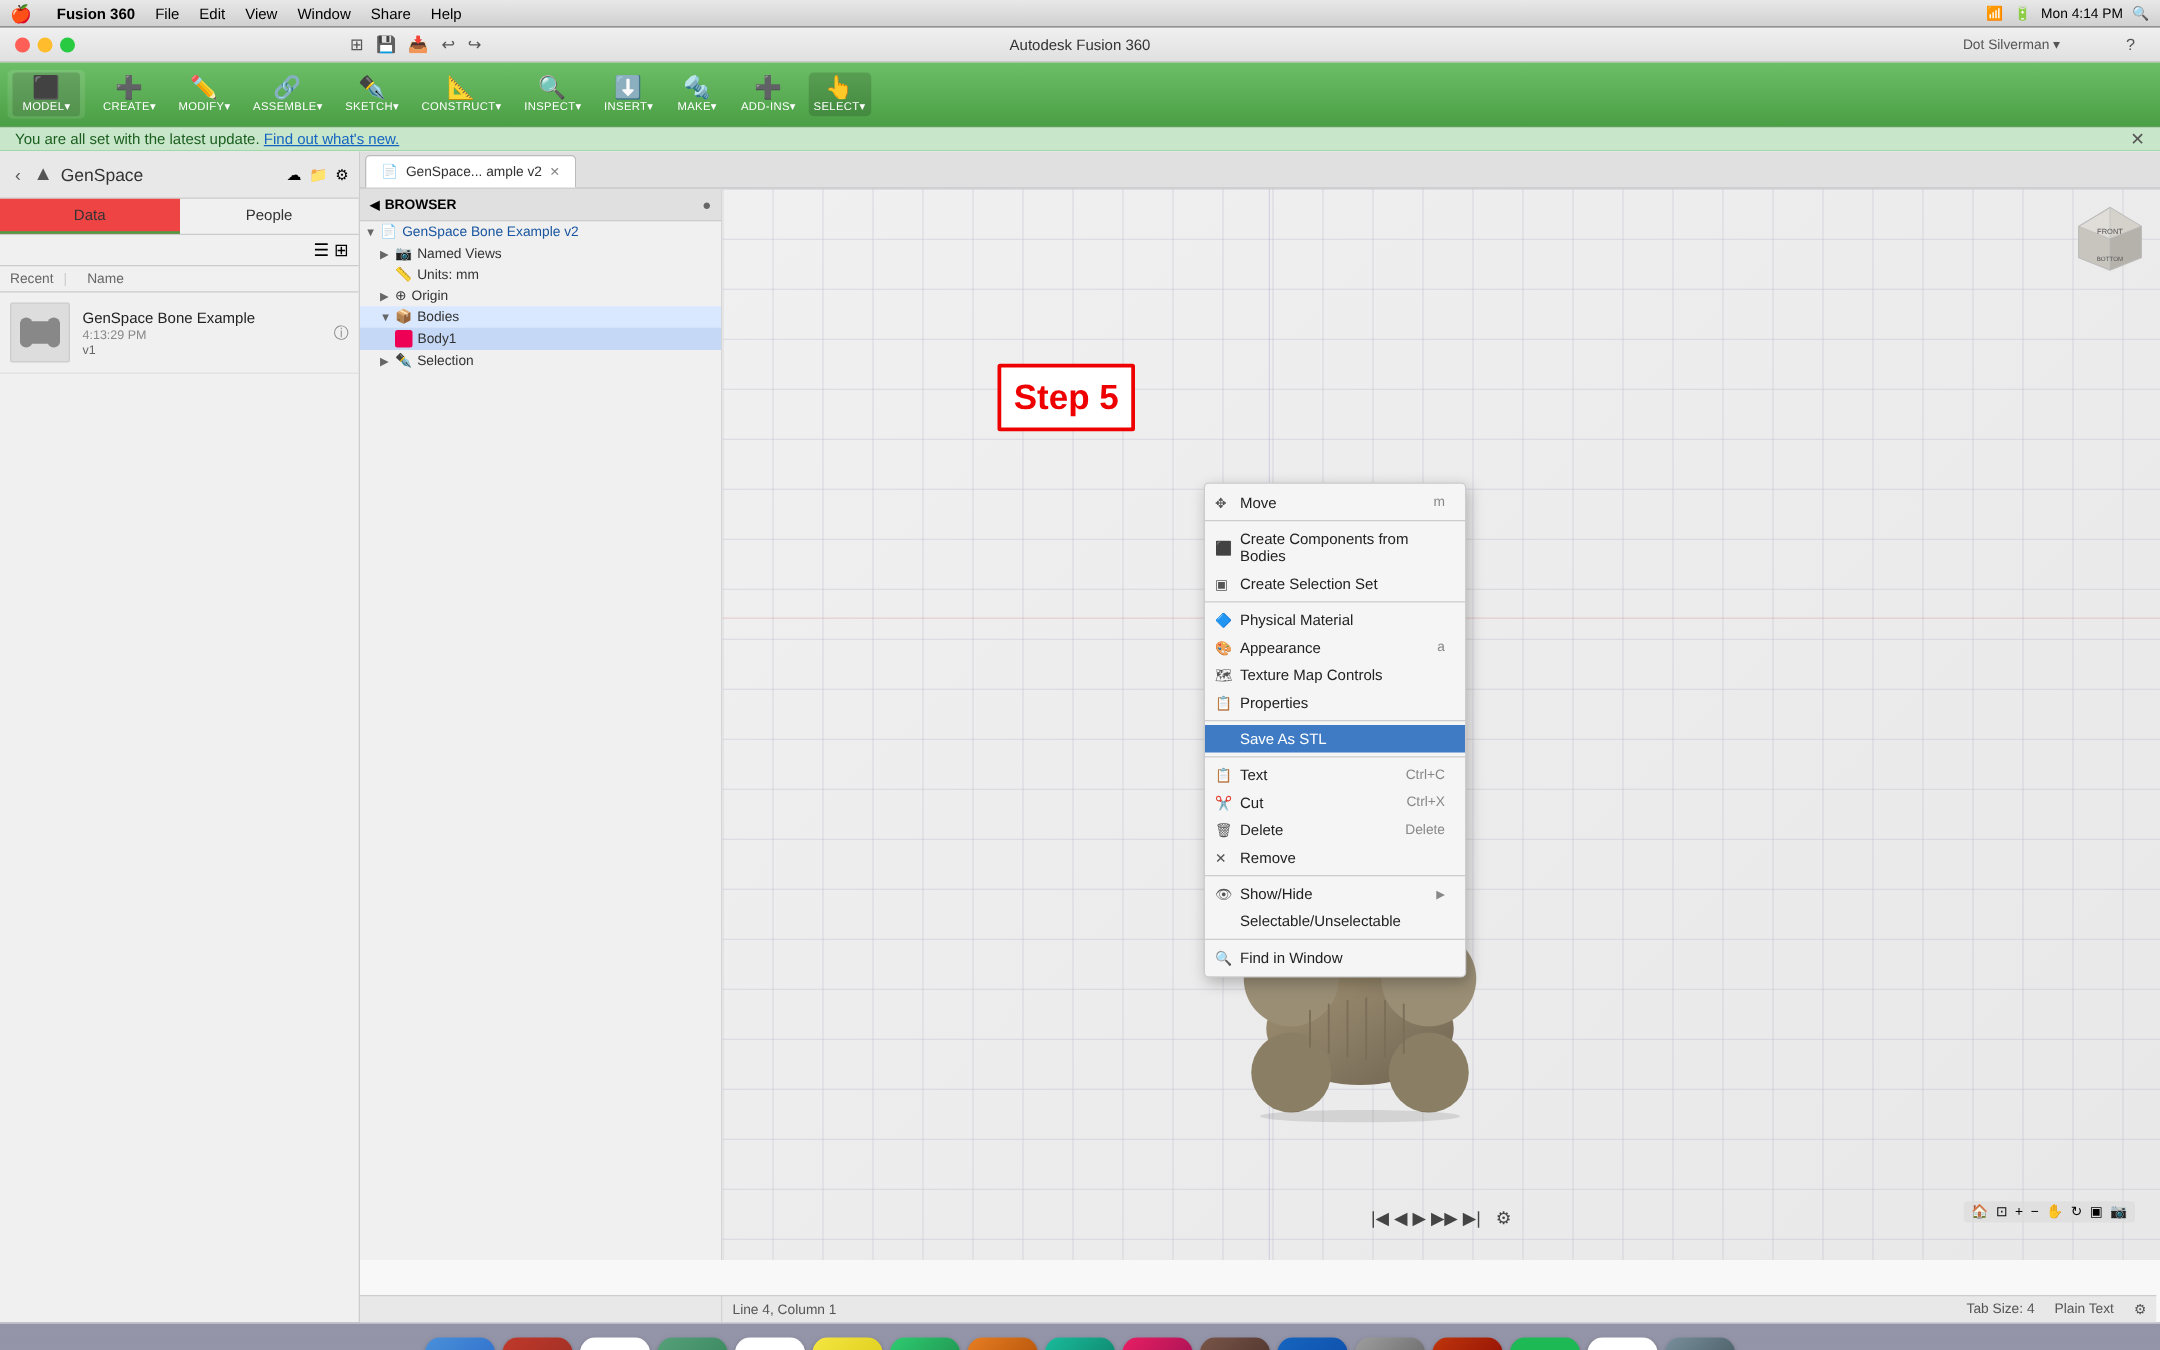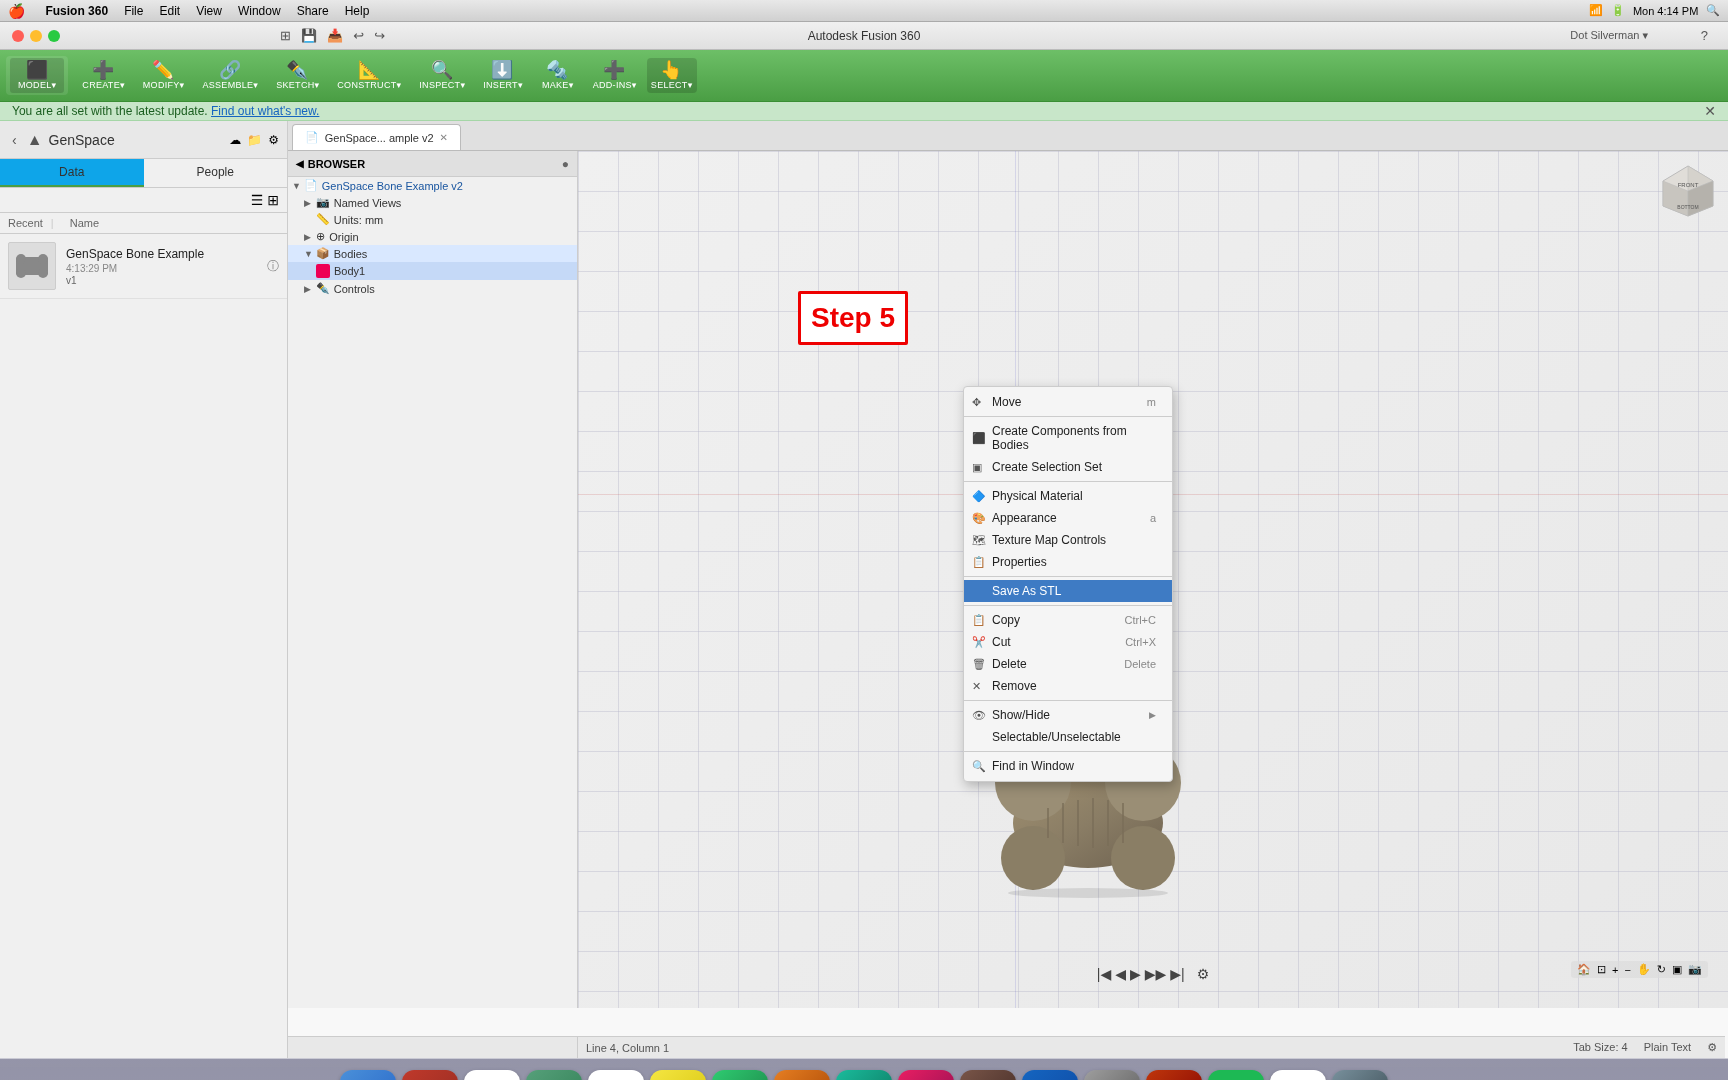--- a/index.html
+++ b/index.html
@@ -77,21 +77,21 @@
     }
     .sidebar-nav-btn { cursor: pointer; font-size: 14px; color: #555; padding: 2px 4px; }
 
     #sidebar-tabs {
       display: flex; border-bottom: 1px solid #ccc;
     }
     .sidebar-tab {
       flex: 1; text-align: center; padding: 6px 0; cursor: pointer;
       font-size: 12px; color: #333; border-bottom: 2px solid transparent;
     }
-    .sidebar-tab.active { background: #0ea5e9; border-bottom: 2px solid #4a9e44; }
+    .sidebar-tab.active { background: #ef4444; border-bottom: 2px solid #4a9e44; }
 
     #sidebar-toolbar {
       display: flex; align-items: center; justify-content: flex-end;
       padding: 4px 8px; gap: 4px; border-bottom: 1px solid #ccc;
     }
 
     #sidebar-filter {
       display: flex; align-items: center; padding: 4px 8px; border-bottom: 1px solid #ccc;
     }
     #sidebar-filter span { font-size: 11px; color: #666; margin-right: 8px; }
@@ -439,21 +439,21 @@
             <span class="tree-label" style="font-weight:500;">Bodies</span>
           </div>
 
           <div class="tree-item" style="padding-left:28px;background:#c5d9f7;">
             <span style="width:14px;height:14px;background:#e05;display:inline-block;border-radius:2px;margin-right:4px;flex-shrink:0;"></span>
             <span class="tree-label">Body1</span>
           </div>
           <div class="tree-item" style="padding-left:16px;">
             <span class="tree-arrow">▶</span>
             <span class="tree-icon">✒️</span>
-            <span class="tree-label">Controls</span>
+            <span class="tree-label">Selection</span>
           </div>
         </div>
       </div>
 
       <div id="viewport">
 
         <div class="vp-grid"></div>
 
         <div class="vp-red-line" style="height:1px;width:100%;top:40%;opacity:0.5;"></div>
 
@@ -536,21 +536,21 @@
             <span>Properties</span>
           </div>
           <div class="ctx-separator"></div>
           <div class="ctx-item highlighted">
             <span class="ctx-icon"></span>
             <span>Save As STL</span>
           </div>
           <div class="ctx-separator"></div>
           <div class="ctx-item">
             <span class="ctx-icon">📋</span>
-            <span>Copy</span>
+            <span>Text</span>
             <span class="ctx-shortcut">Ctrl+C</span>
           </div>
           <div class="ctx-item">
             <span class="ctx-icon">✂️</span>
             <span>Cut</span>
             <span class="ctx-shortcut">Ctrl+X</span>
           </div>
           <div class="ctx-item">
             <span class="ctx-icon">🗑</span>
             <span>Delete</span>

